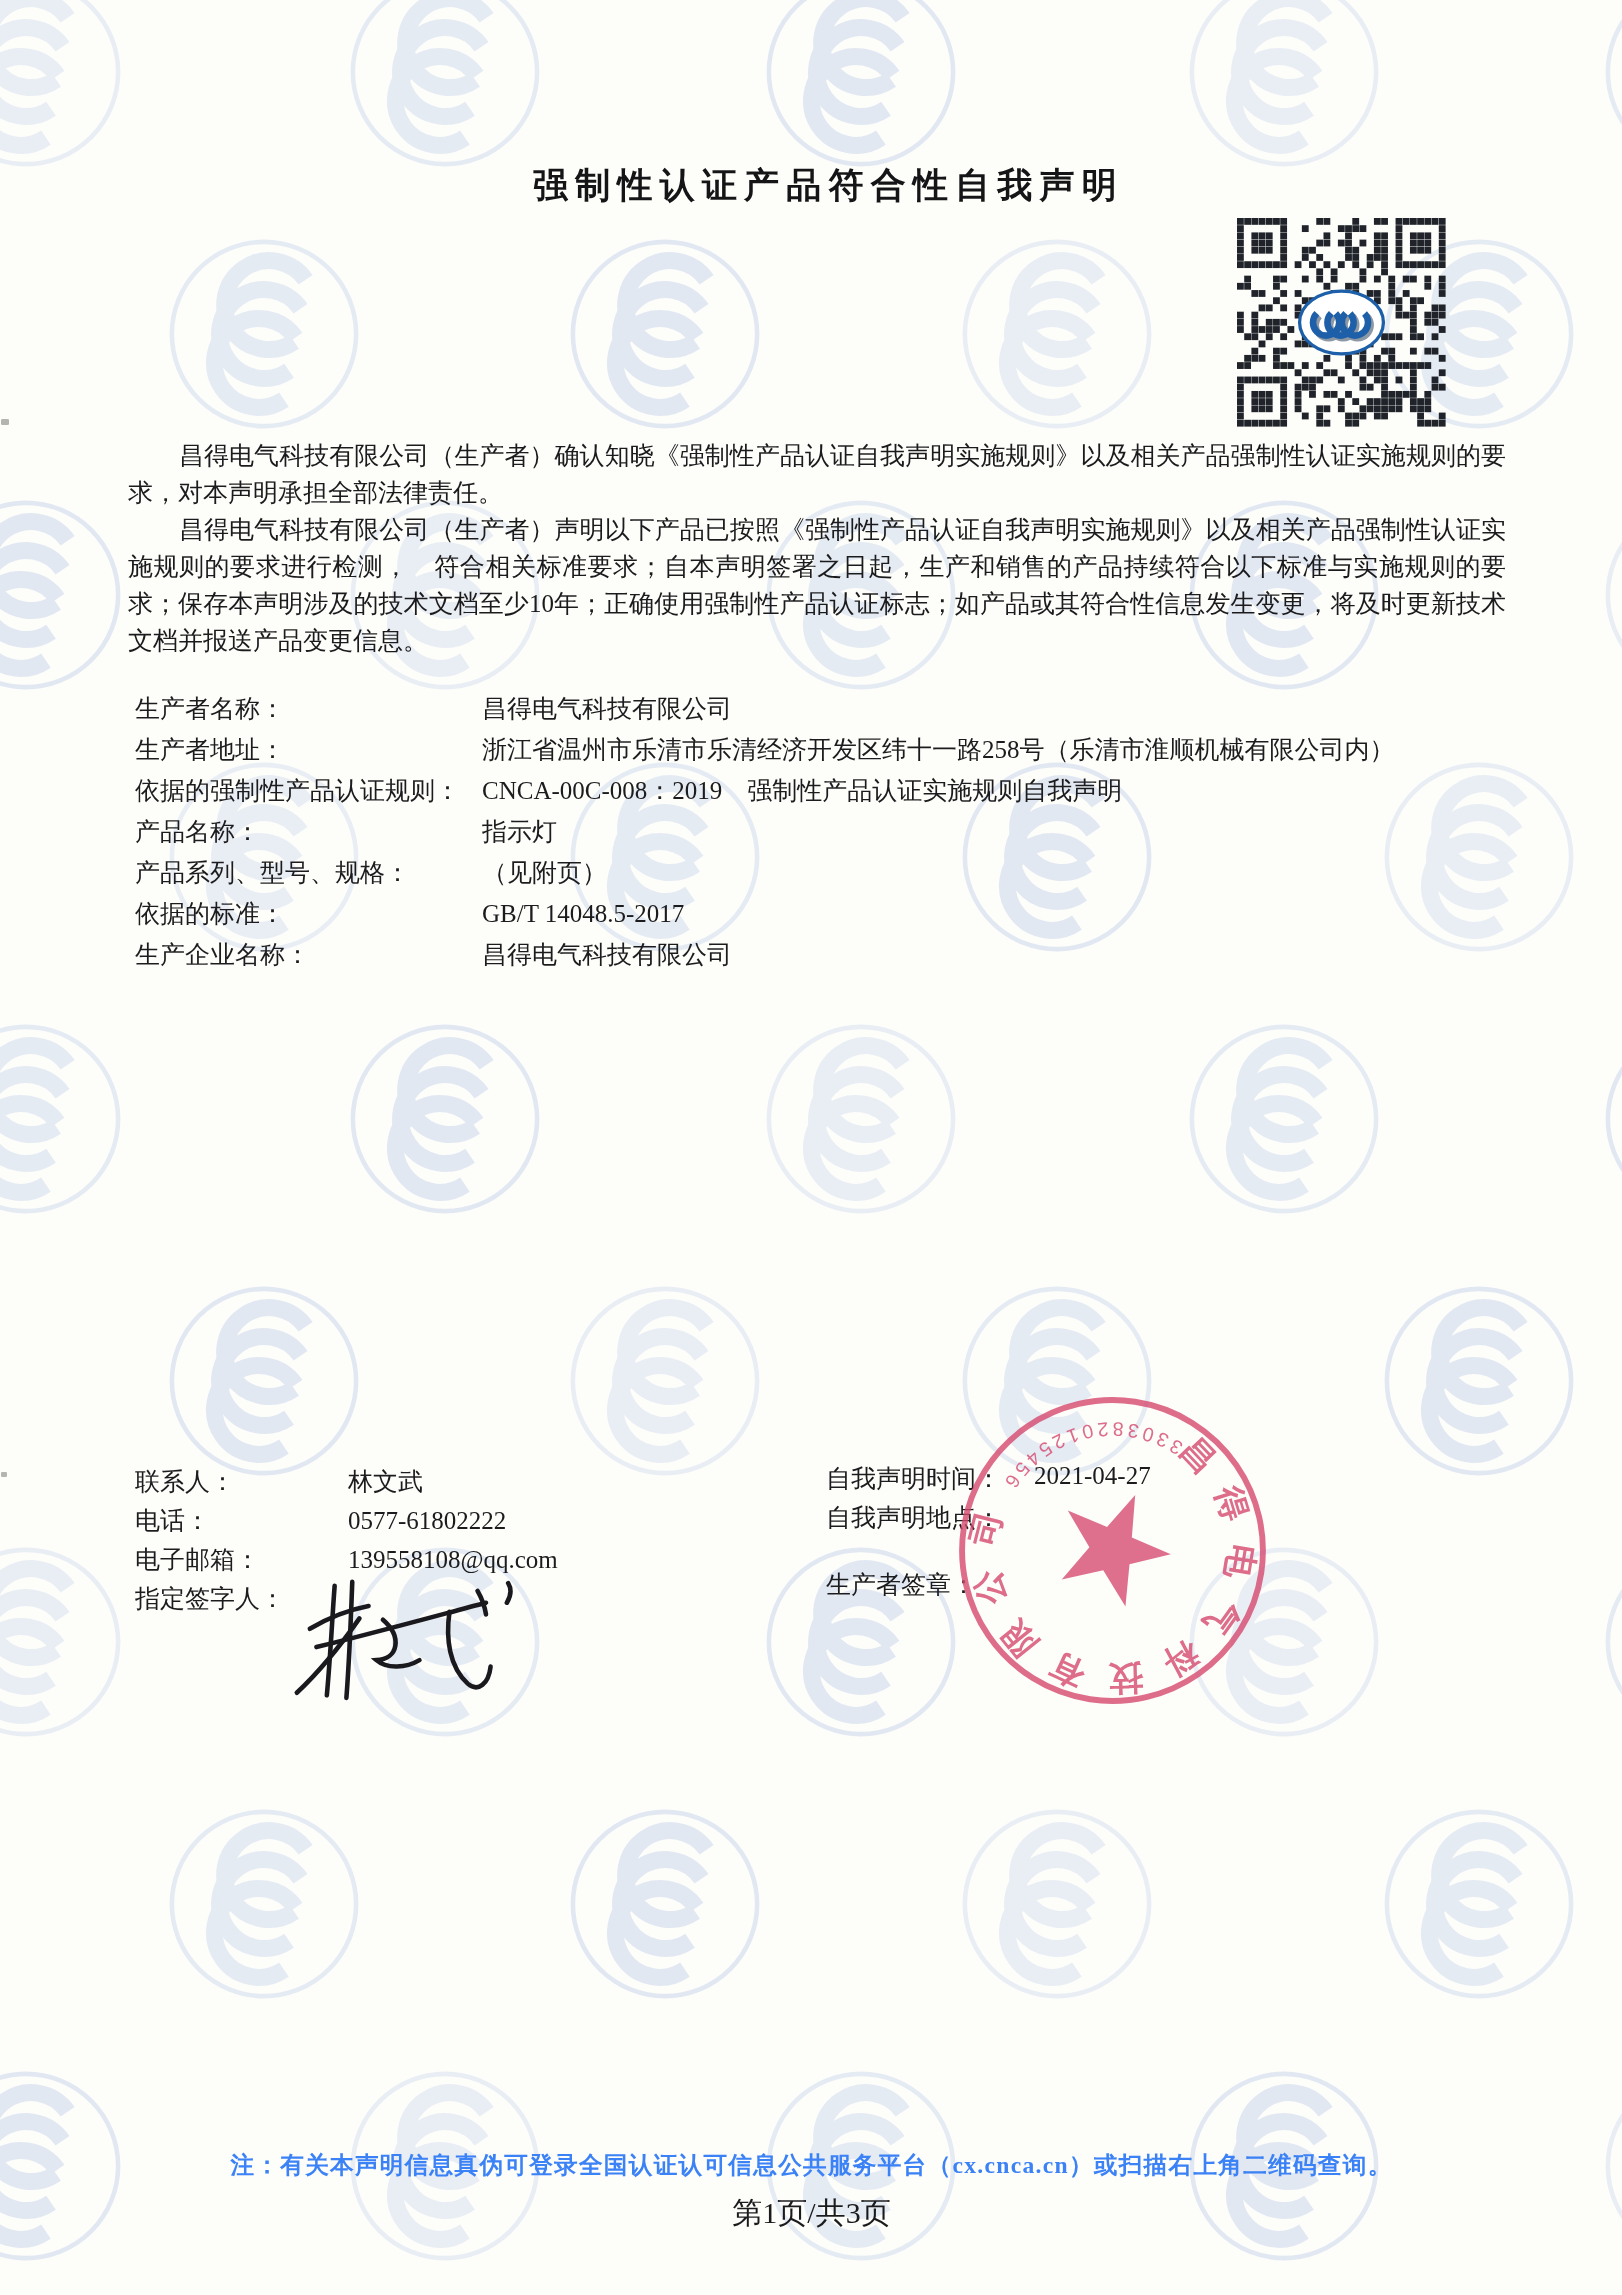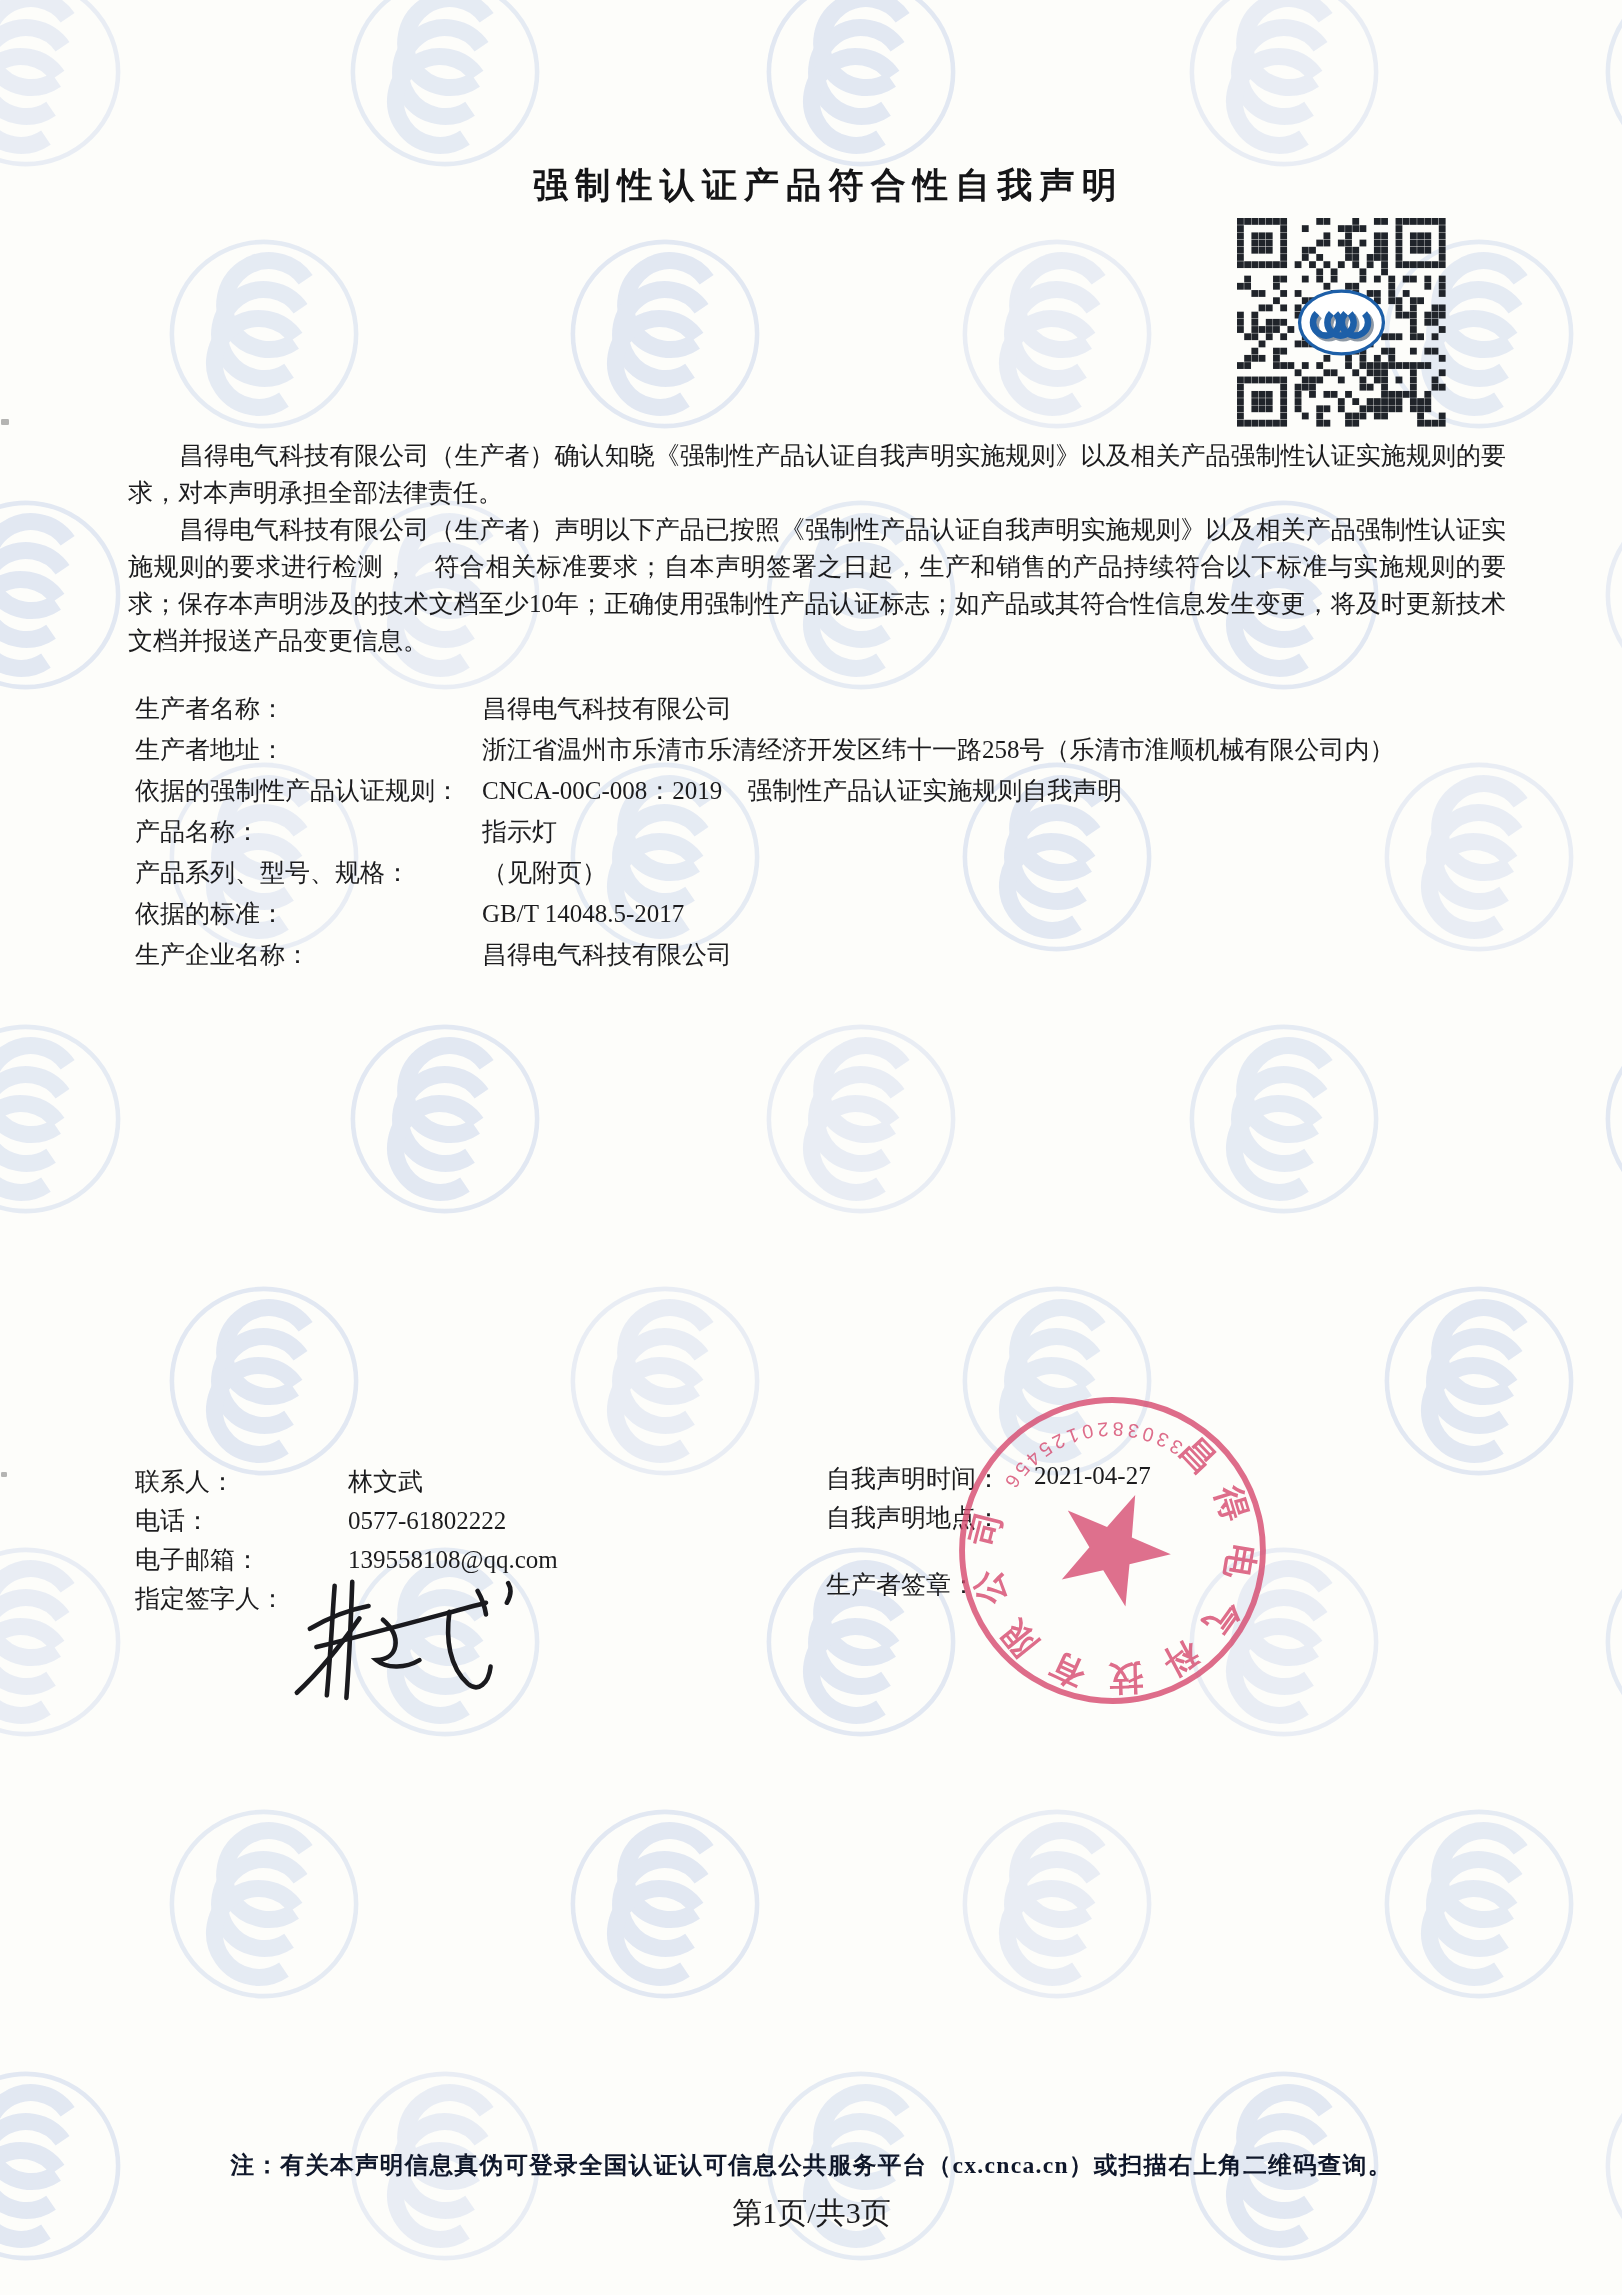--- a/index.html
+++ b/index.html
@@ -36,21 +36,21 @@
   .crow{display:flex;height:39px;align-items:center;font-size:25px;}
   .clabel{flex:0 0 213px;}
   .meta{position:absolute;left:826px;top:1462px;width:654px;}
   .mrow{display:flex;height:39px;align-items:flex-start;font-size:25px;}
   .mlabel{flex:0 0 208px;}
   .mrow.sig-row{margin-top:28px;}
   .signature{position:absolute;left:278px;top:1574px;width:249px;height:137px;}
   .stamp{position:absolute;left:949px;top:1387px;width:327px;height:327px;opacity:0.88;}
   .footer-note{
     position:absolute;left:0;top:2149px;width:100%;
-    text-align:center;font-size:23.6px;font-weight:bold;color:#0f172a;letter-spacing:1.3px;
+    text-align:center;font-size:23.6px;font-weight:bold;color:#3b82f6;letter-spacing:1.3px;
   }
   .page-num{
     position:absolute;left:0;top:2193px;width:100%;
     text-align:center;font-size:30px;color:#1b1b1d;
   }
   .speck{position:absolute;background:#2a2a2a;border-radius:1.3px;opacity:.35;}
 </style>
 </head>
 <body>
 

